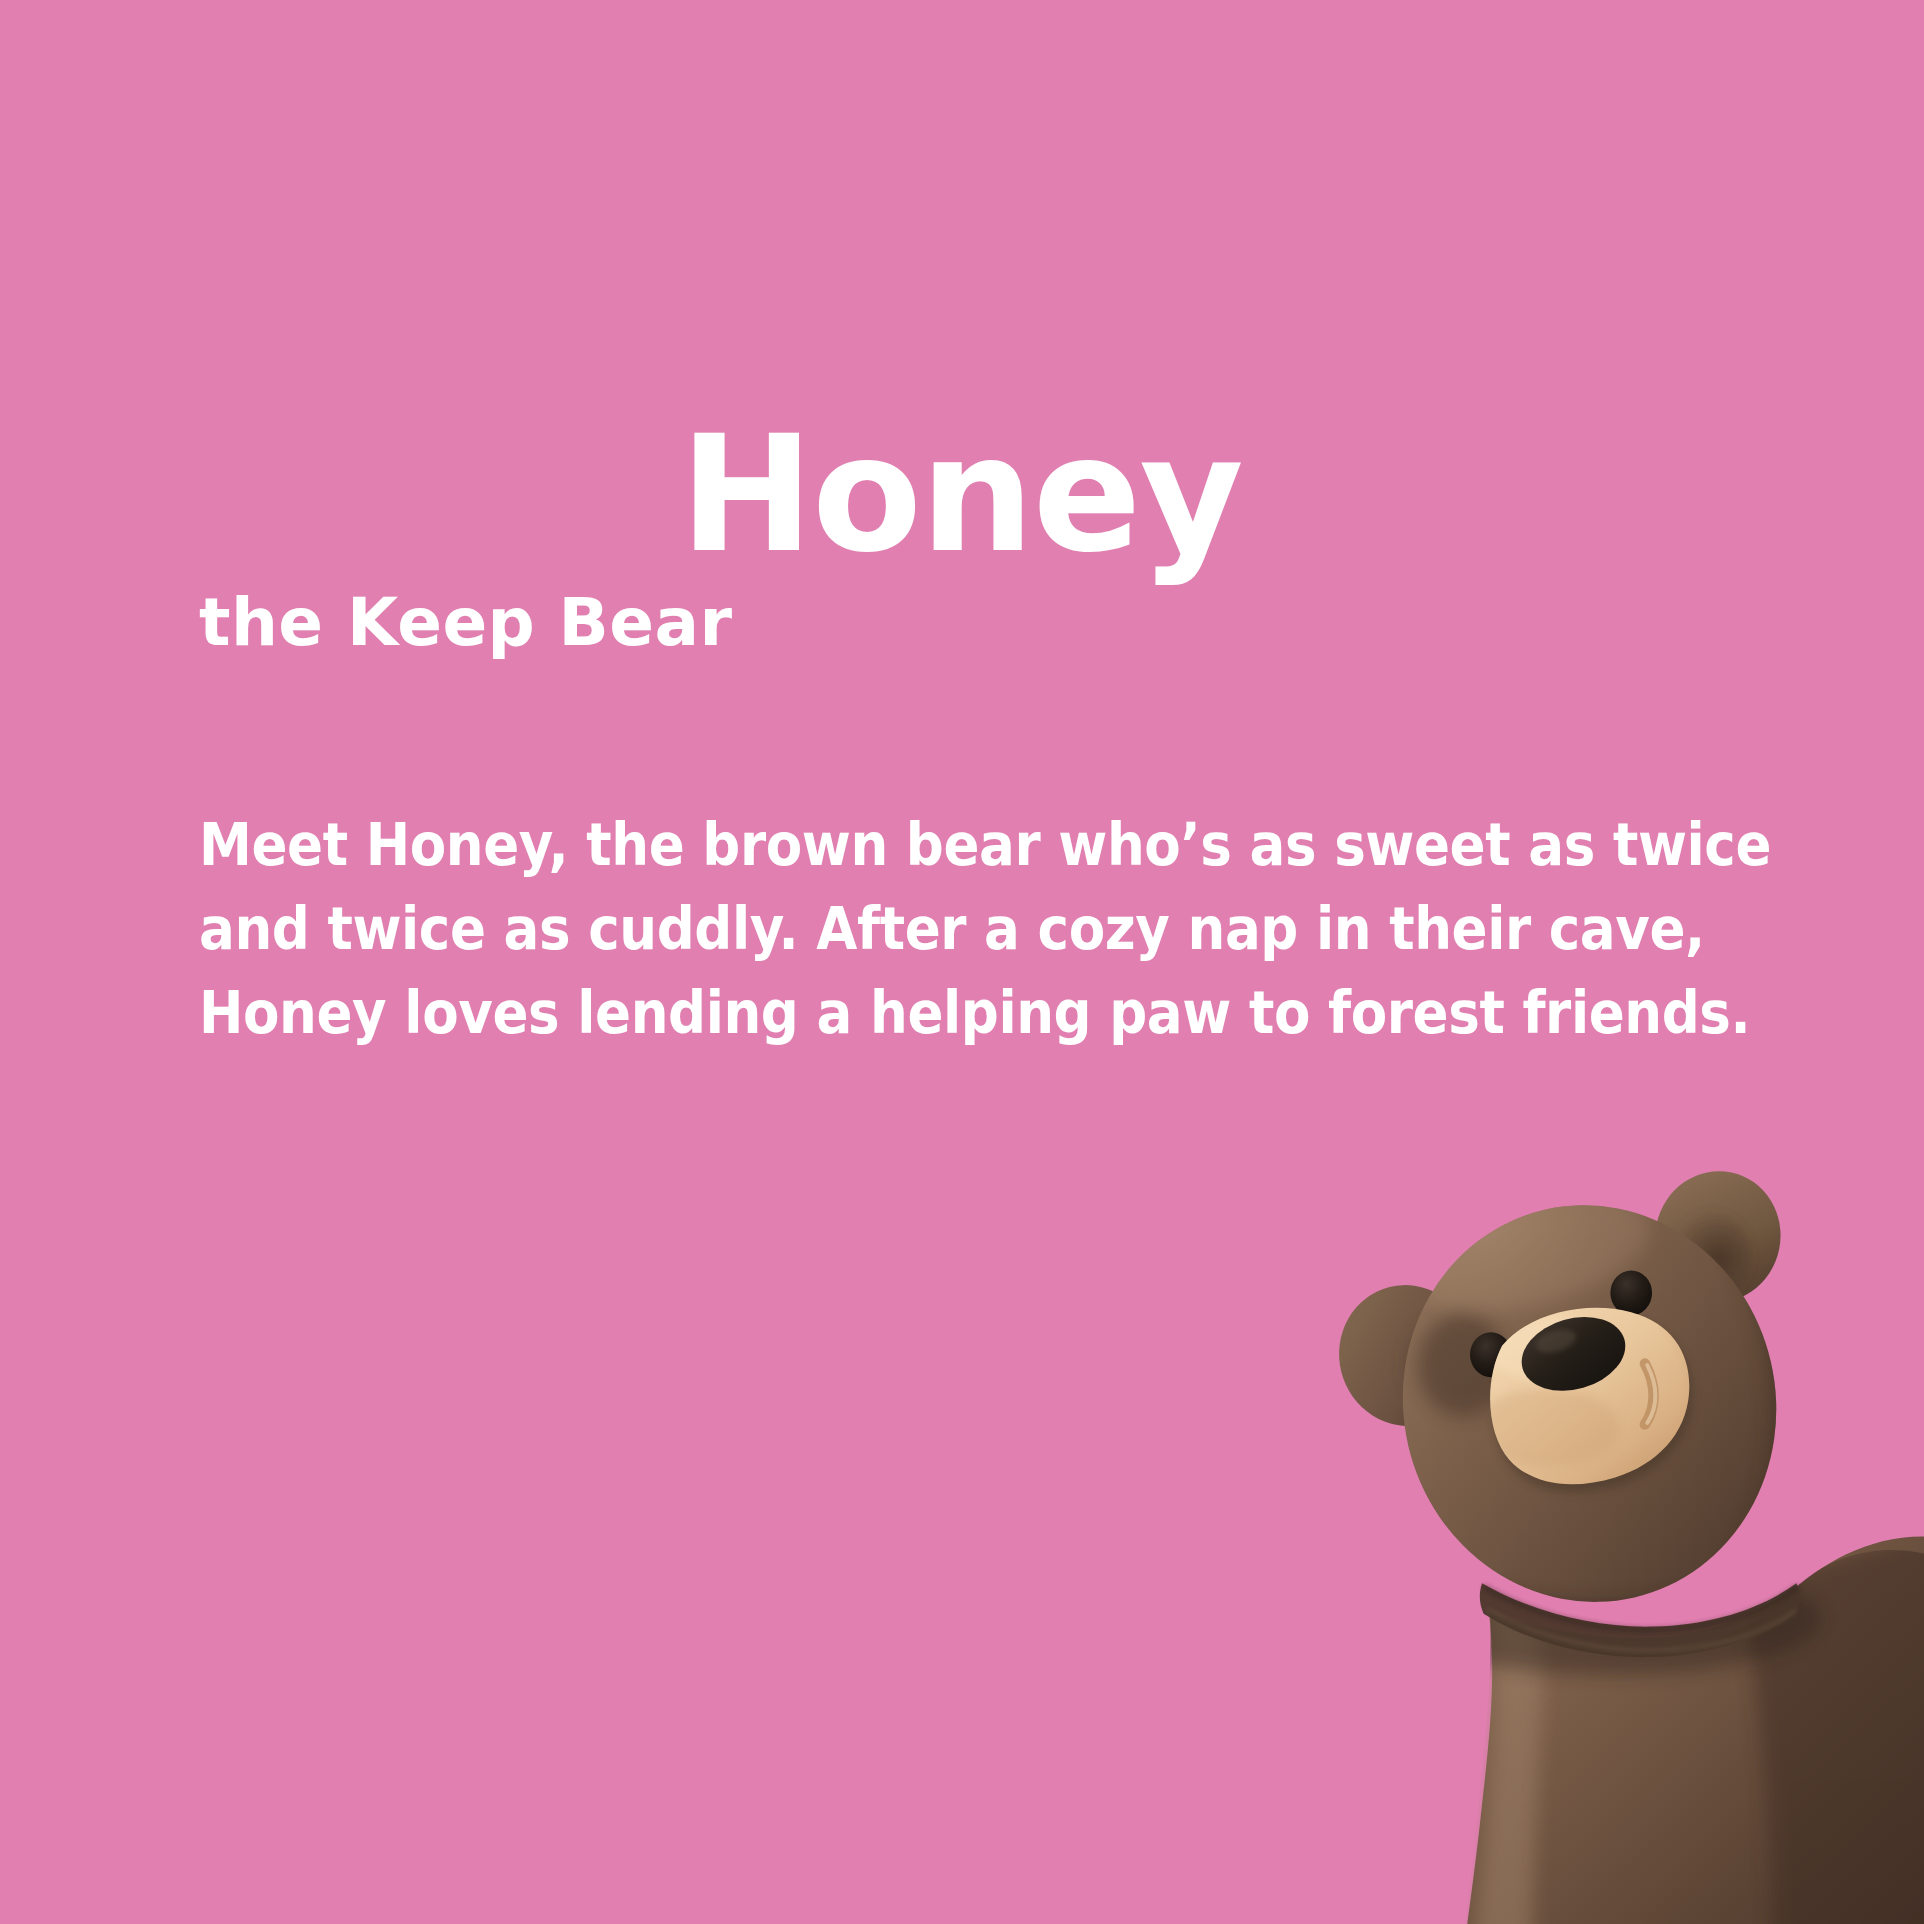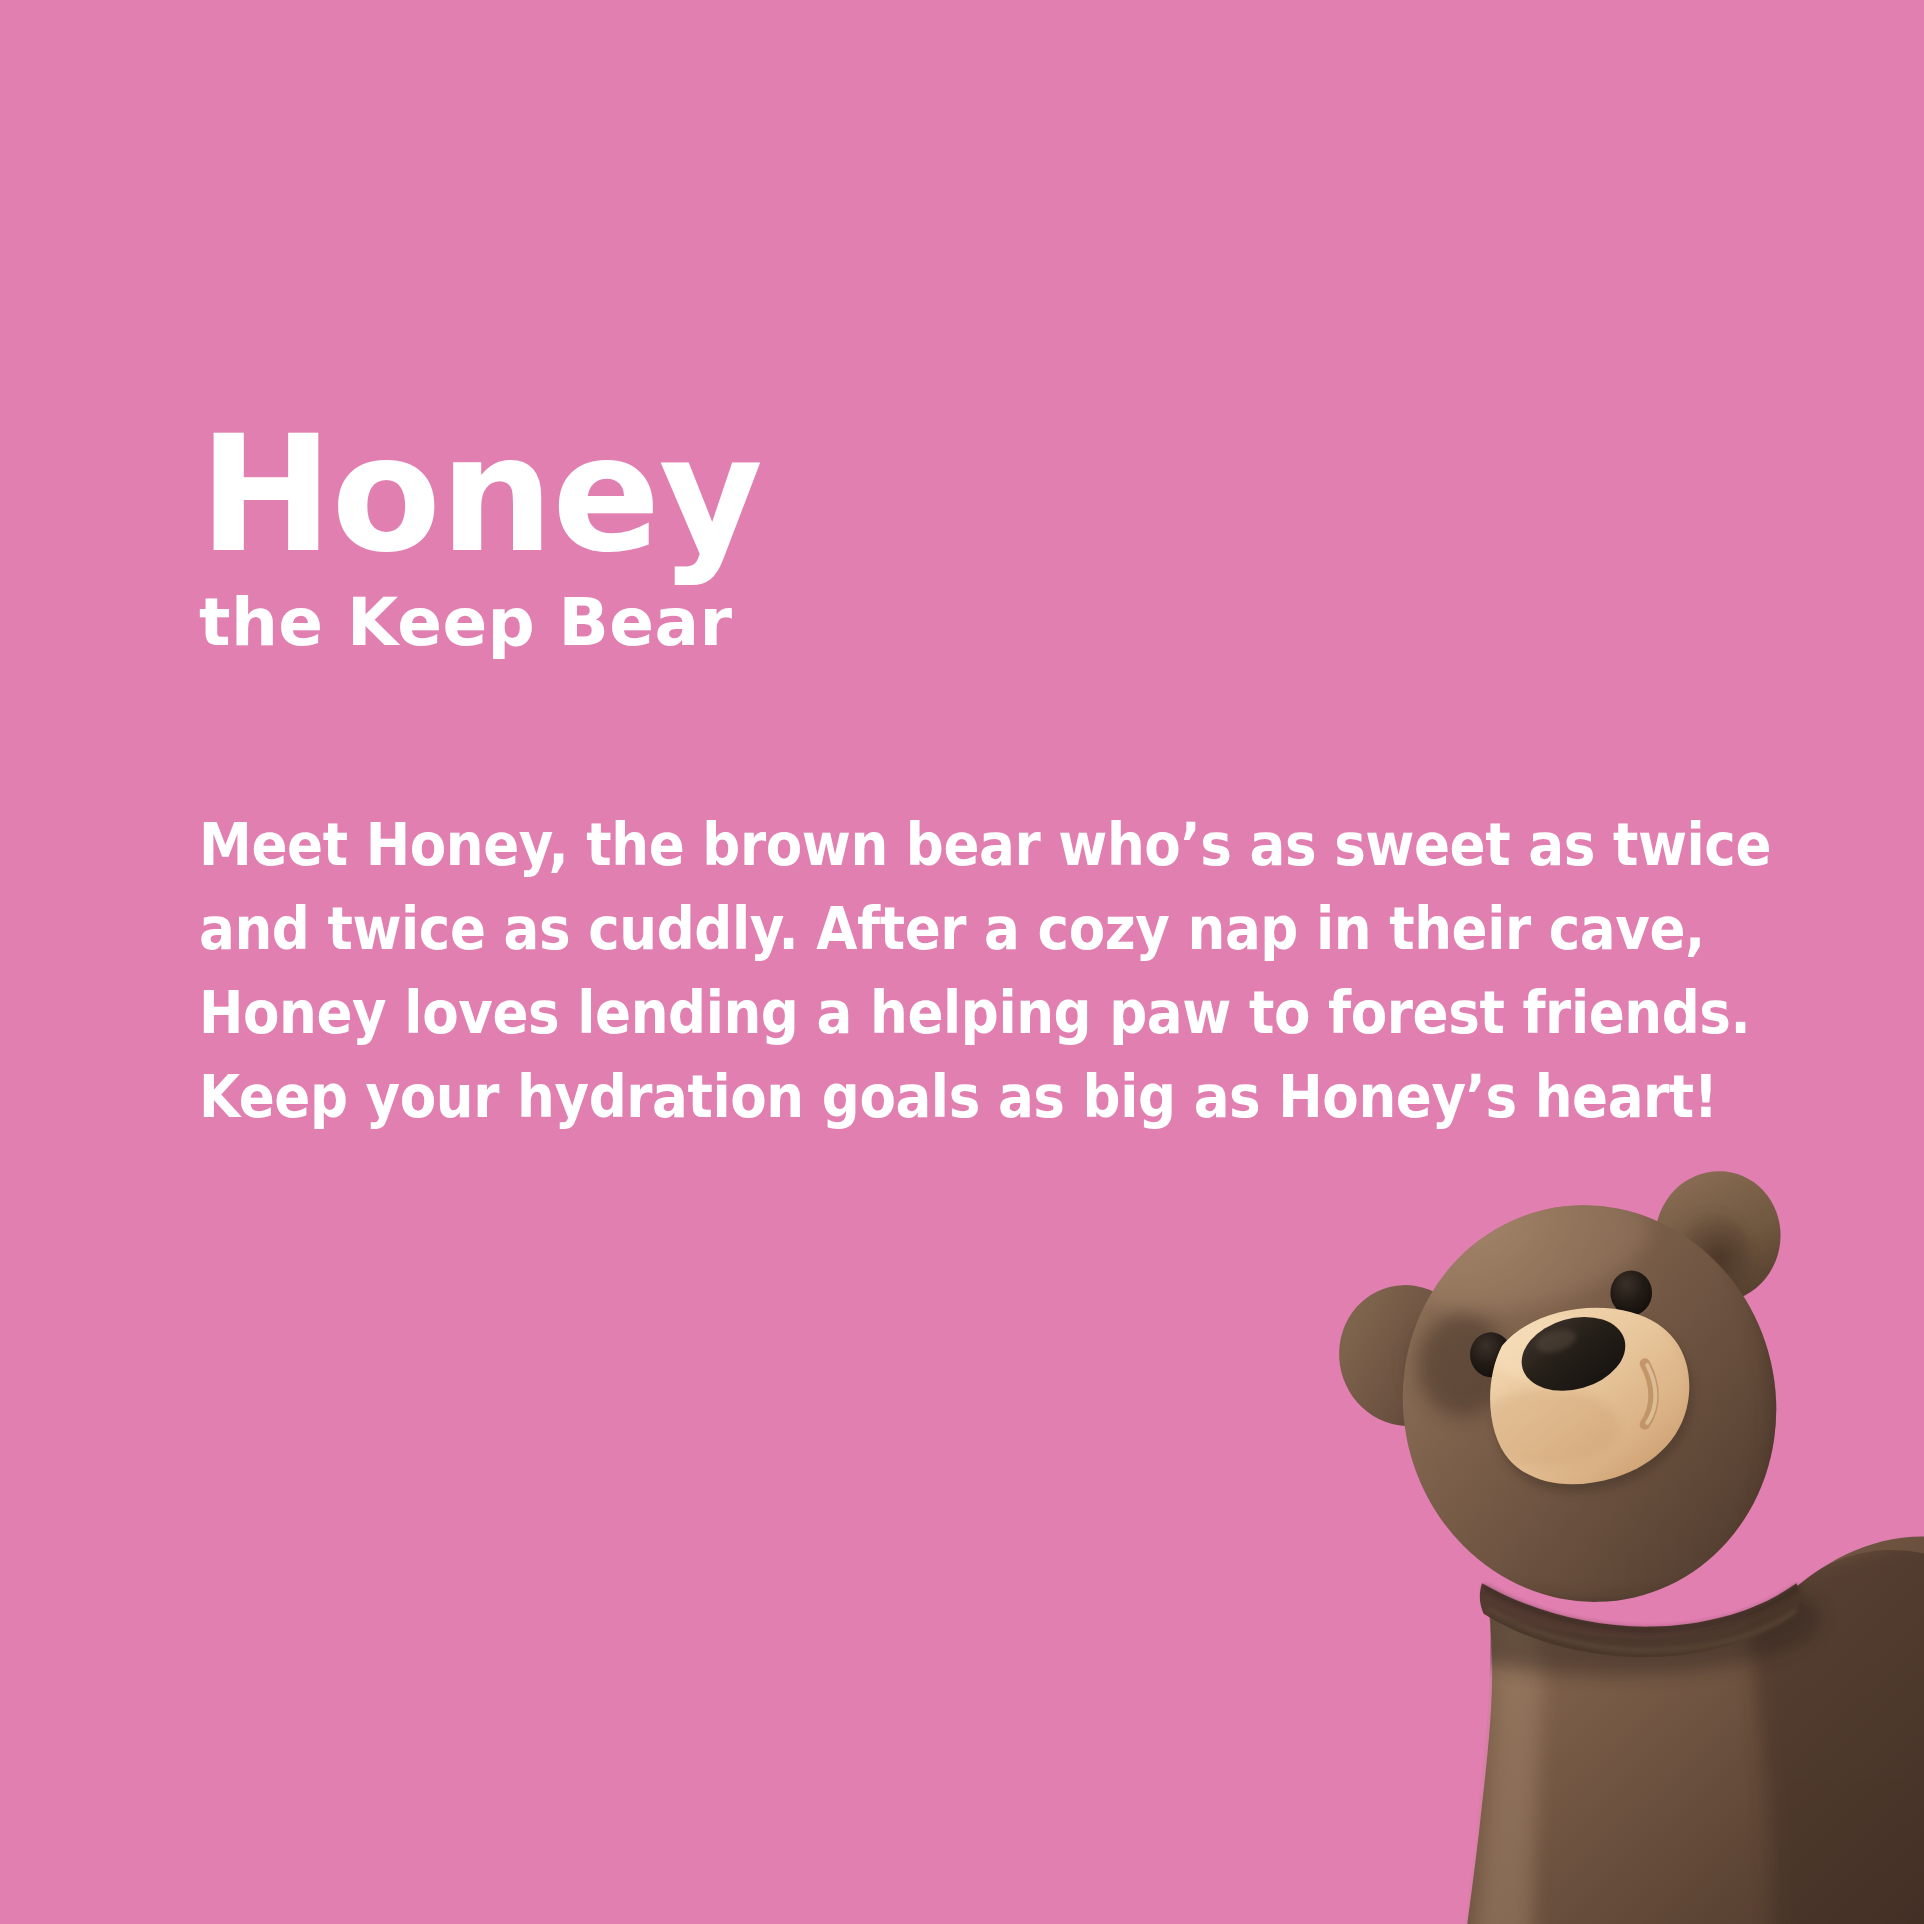--- a/index.html
+++ b/index.html
@@ -30,20 +30,21 @@
 
   .title {
     font-family: "DejaVu Sans", "Liberation Sans", sans-serif;
     font-weight: 700;
     font-size: 160px;
     line-height: 0.98;
     color: #ffffff;
     letter-spacing: -1.6px;
     margin: 0;
     padding: 0;
+    text-align: center;
   }
 
   .subtitle {
     font-family: "DejaVu Sans", "Liberation Sans", sans-serif;
     font-weight: 700;
     font-size: 66px;
     line-height: 1.05;
     color: #ffffff;
     letter-spacing: 0.4px;
     margin: 14.4px 0 0 0;
@@ -83,21 +84,20 @@
   <div class="text-block">
 
     <h1 class="title">Honey</h1>
 
     <h2 class="subtitle">the Keep Bear</h2>
 
     <p class="body-copy">
       <span class="line">Meet Honey, the brown bear who’s as sweet as twice</span>
       <span class="line">and twice as cuddly. After a cozy nap in their cave,</span>
       <span class="line">Honey loves lending a helping paw to forest friends.</span>
-      <span class="line">Keep your hydration goals as big as Honey’s heart!</span>
     </p>
   </div>
 
   <div class="character">
     <svg viewBox="0 0 830 980" xmlns="http://www.w3.org/2000/svg" aria-hidden="true">
       <defs>
 
         <linearGradient id="gHead" x1="0.18" y1="0.05" x2="0.86" y2="0.95">
           <stop offset="0%" stop-color="#8E7159"></stop>
           <stop offset="34%" stop-color="#7A5E49"></stop>

